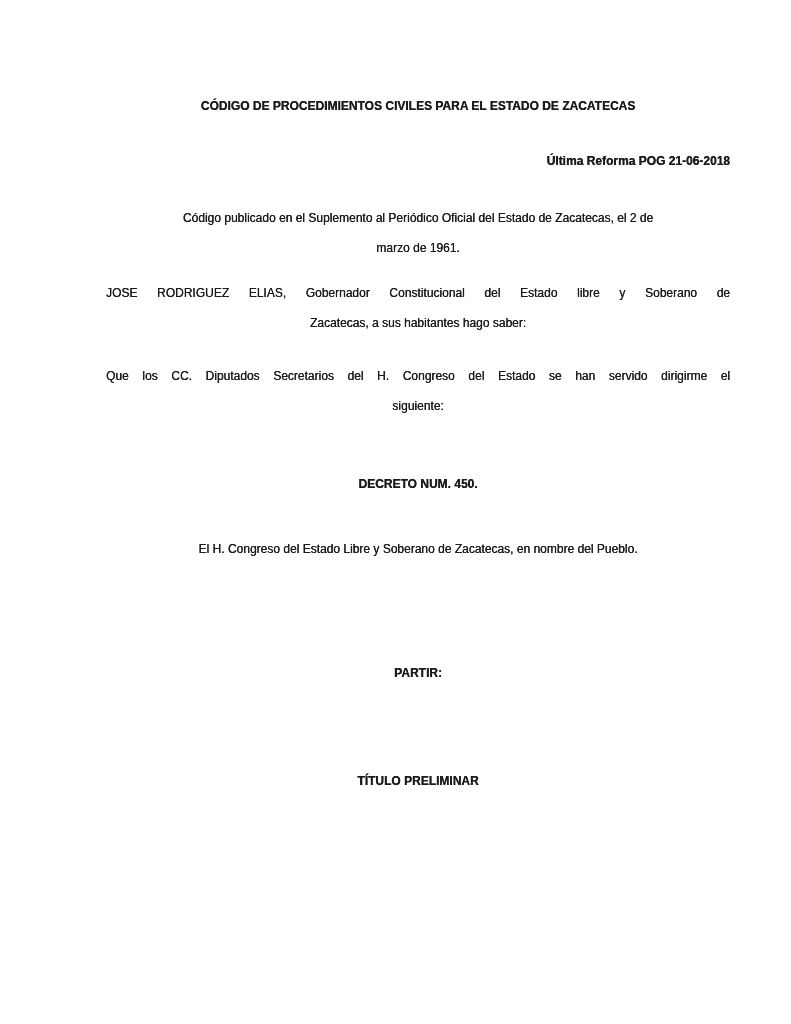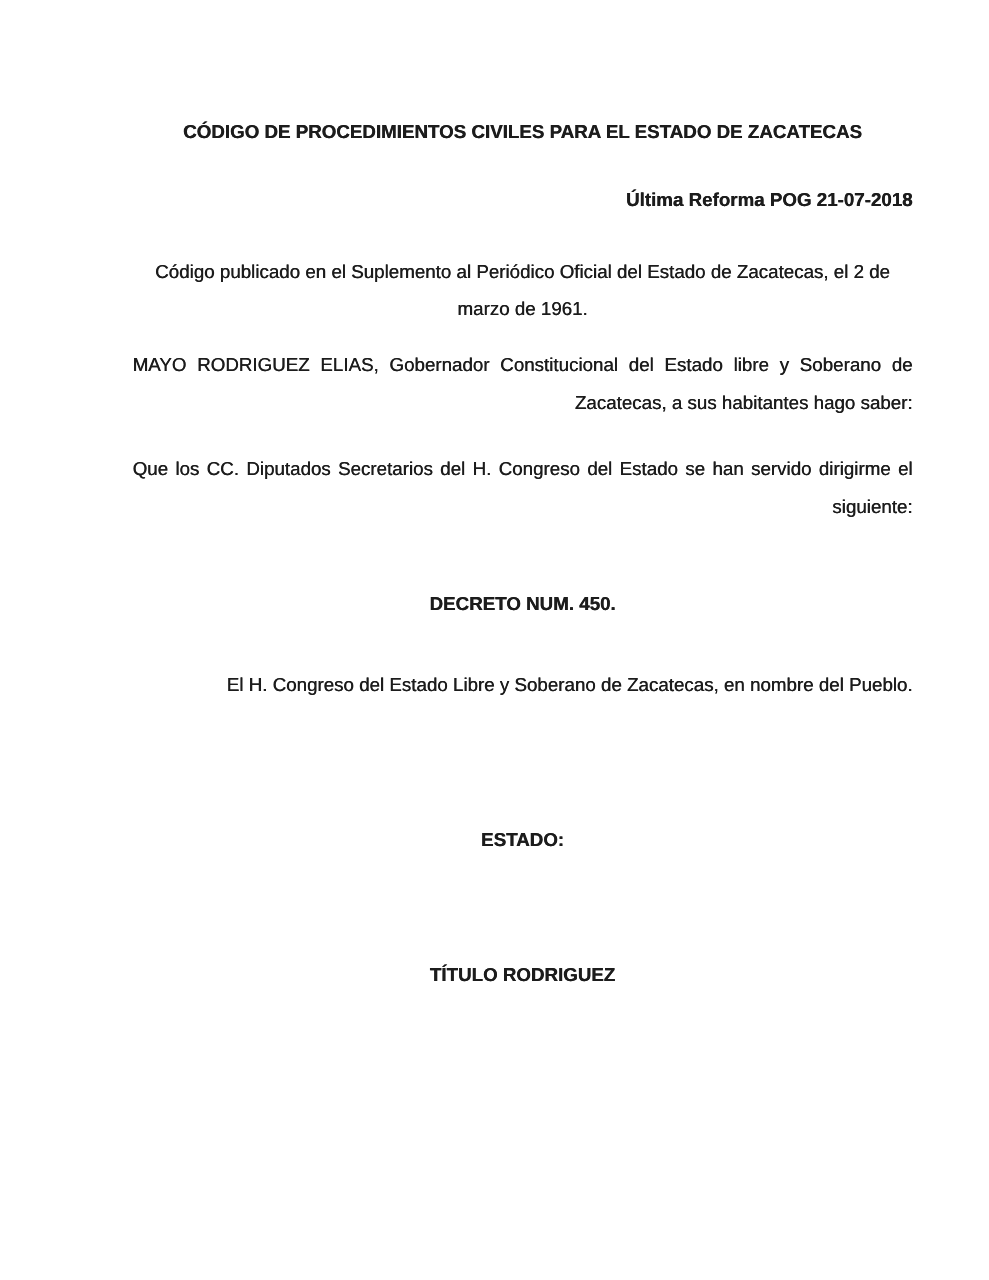--- a/index.html
+++ b/index.html
@@ -15,30 +15,30 @@
     overflow: hidden;
   }
   .page {
     box-sizing: border-box;
     width: 791px;
     height: 1024px;
     padding: 0 61px 0 106px;
     background: #ffffff;
   }
   .block {
-    font-size: 15px;
+    font-size: 12px;
     line-height: 30px;
     margin: 0;
     
     text-shadow: 0.3px 0 0 currentColor;
   }
   .bold   { font-weight: bold; }
   .center { text-align: center; }
   .right  { text-align: right; }
-  .left   { text-align: right; }
+  .left   { text-align: center; }
   .nowrap { white-space: nowrap; }
   .line-just {
     text-align: justify;
     text-align-last: justify;
   }
   
   .m-title     { margin-top: 91px; }
   .m-reform    { margin-top: 25px; }
   .m-publication { margin-top: 27px; }
   .m-vigente   { margin-top: 25px; }
@@ -50,40 +50,40 @@
   .m-codigo    { margin-top: 20px; }
   .m-titulo    { margin-top: 78px; }
 </style>
 </head>
 <body>
 
 <div class="page">
 
   <div class="block bold center nowrap m-title">CÓDIGO DE PROCEDIMIENTOS CIVILES PARA EL ESTADO DE ZACATECAS</div>
 
-  <div class="block bold right nowrap m-reform">Última Reforma POG 21-07-2018</div>
+  <div class="block bold right nowrap m-reform">Última Reforma POG 21-06-2018</div>
 
   <div class="block center m-publication">
     <div class="nowrap">Código publicado en el Suplemento al Periódico Oficial del Estado de Zacatecas, el 2 de</div>
     <div class="nowrap">marzo de 1961.</div>
   </div>
 
 
   <div class="block m-governor">
-    <div class="line-just">MAYO RODRIGUEZ ELIAS, Gobernador Constitucional del Estado libre y Soberano de</div>
+    <div class="line-just">JOSE RODRIGUEZ ELIAS, Gobernador Constitucional del Estado libre y Soberano de</div>
     <div class="left nowrap">Zacatecas, a sus habitantes hago saber:</div>
   </div>
 
   <div class="block m-request">
     <div class="line-just">Que los CC. Diputados Secretarios del H. Congreso del Estado se han servido dirigirme el</div>
     <div class="left nowrap">siguiente:</div>
   </div>
 
   <div class="block bold center nowrap m-decreto">DECRETO NUM. 450.</div>
 
   <div class="block left nowrap m-congress">El H. Congreso del Estado Libre y Soberano de Zacatecas, en nombre del Pueblo.</div>
 
-  <div class="block bold center nowrap m-decreta">ESTADO:</div>
+  <div class="block bold center nowrap m-decreta">PARTIR:</div>
 
 
-  <div class="block bold center nowrap m-titulo">TÍTULO RODRIGUEZ</div>
+  <div class="block bold center nowrap m-titulo">TÍTULO PRELIMINAR</div>
 
 </div>
 
 </body></html>

